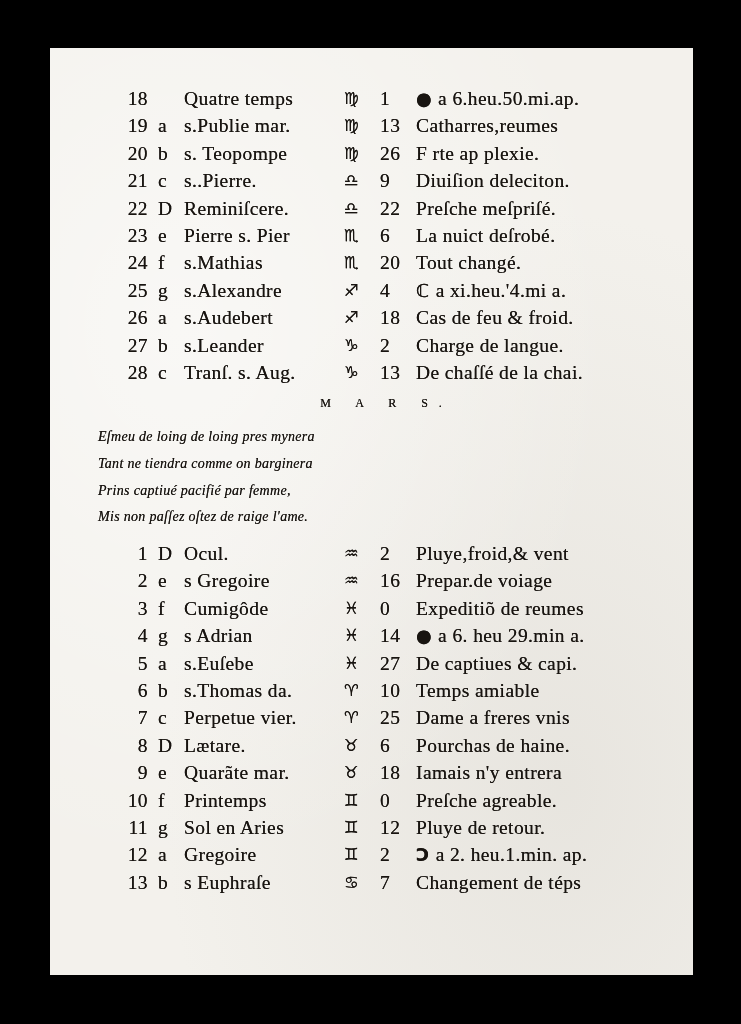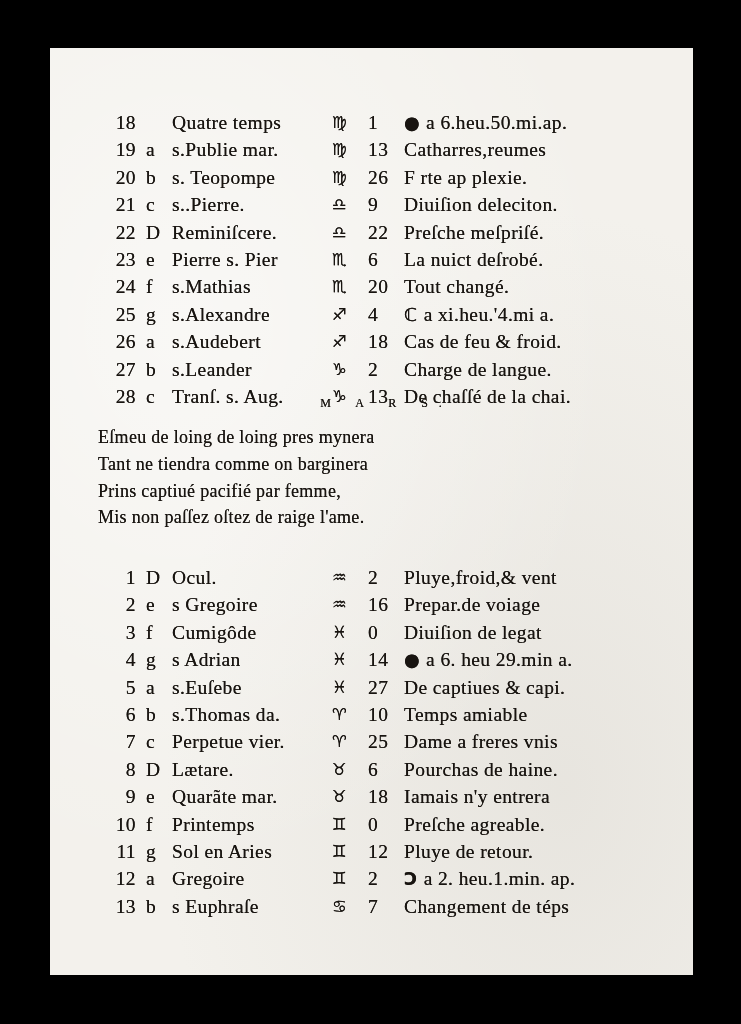--- a/index.html
+++ b/index.html
@@ -22,37 +22,37 @@
   }
   .ink{ text-shadow:0 0 .6px rgba(24,20,16,.85); }
 
   
   .caltable{ position:absolute; left:0; width:100%; }
   #feb-table{ top:40px; }
   #mar-table{ top:495px; }
   .row{
     display:flex; align-items:baseline;
     height:27.4px;
-    padding-left:40px;
+    padding-left:52px;
     font-size:19.5px;
     letter-spacing:.4px;
     white-space:nowrap;
   }
   .c{ display:inline-block; }
   .c.num{ width:46px; text-align:right; padding-right:10px; }
   .c.lit{ width:26px; }
   .c.name{ width:160px; }
   .c.sign{
     width:36px;
     font-family:"DejaVu Sans",sans-serif;
     font-weight:bold; font-size:16.5px;
     position:relative; top:-1px;
   }
   .c.deg{ width:36px; }
-  .c.pre{ flex:1;margin-top:24px; }
+  .c.pre{ flex:1; }
   .moon{
     font-family:"DejaVu Sans",sans-serif;
     font-weight:bold;
     padding-right:6px;
     font-size:18px;
   }
 
   
   #month-header{
     position:absolute; top:348px; left:0; width:100%;
@@ -60,21 +60,22 @@
     font-size:12px;
     letter-spacing:11px;
     text-indent:30px;
   }
 
   
   #verse{
     position:absolute; top:376px; left:48px; right:30px;
   }
   .verse-line{
-    font-size:18px;
+    font-style:italic;
+    font-size:14px;
     line-height:26.8px;
     letter-spacing:.3px;
     white-space:nowrap;
   }
 </style>
 </head>
 <body>
 
 <div id="paper" class="ink">
 
@@ -194,21 +195,21 @@
         <span class="c sign">♒</span>
         <span class="c deg">16</span>
         <span class="c pre">Prepar.de voiage</span>
       </div>
       <div class="row">
         <span class="c num">3</span>
         <span class="c lit">f</span>
         <span class="c name">Cumigôde</span>
         <span class="c sign">♓</span>
         <span class="c deg">0</span>
-        <span class="c pre">Diuiſion de legat</span>
+        <span class="c pre">Expeditiõ de reumes</span>
       </div>
       <div class="row">
         <span class="c num">4</span>
         <span class="c lit">g</span>
         <span class="c name">s Adrian</span>
         <span class="c sign">♓</span>
         <span class="c deg">14</span>
         <span class="c pre"><span class="moon">●</span>a 6. heu 29.min a.</span>
       </div>
       <div class="row">

